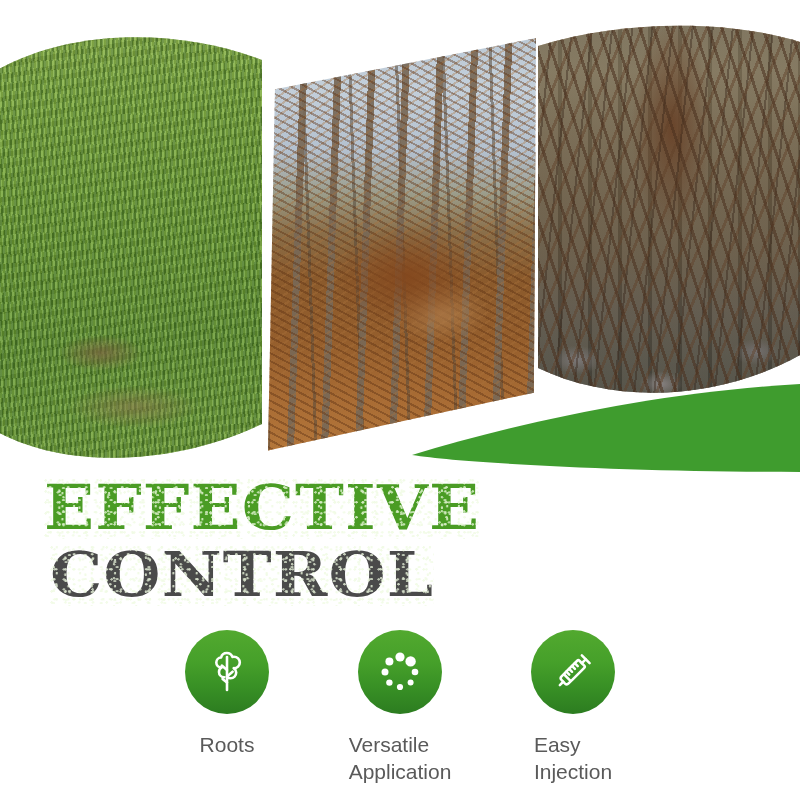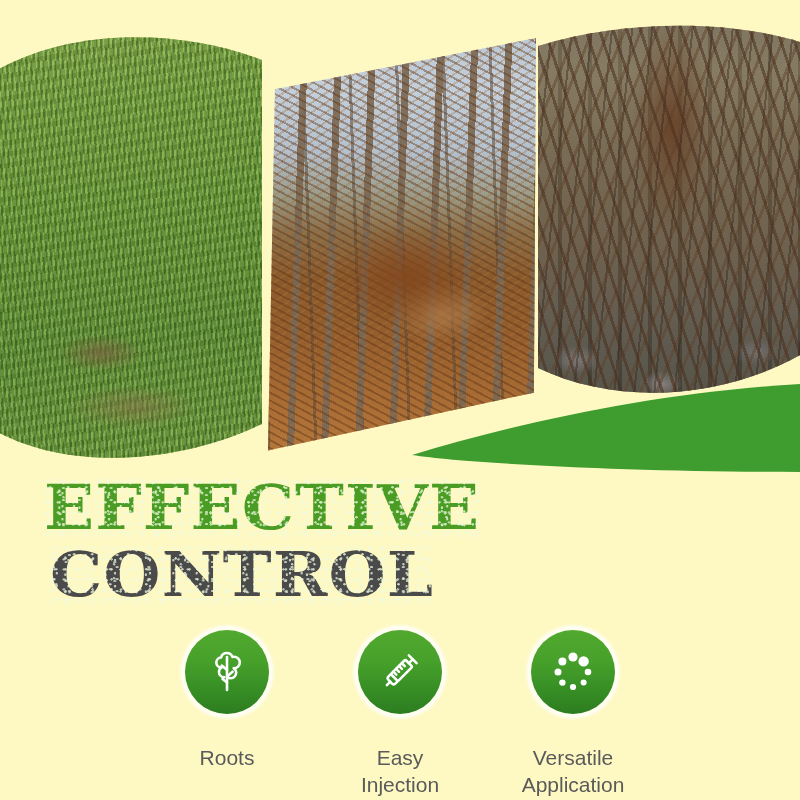--- a/index.html
+++ b/index.html
@@ -7,21 +7,21 @@
   body {
     font-family:"Liberation Sans", sans-serif;
     background:#eefae0;
     overflow:hidden;
     position:relative;
   }
 
   #stage {
     position:absolute; left:0; top:0;
     width:800px; height:800px;
-    background:#fef9c3;
+    background:#ffffff;
     overflow:hidden;
   }
 
   
   #collage { position:absolute; left:0; top:0; width:800px; height:470px; }
   .photo { position:absolute; }
   .photo .img { position:absolute; left:0; top:0; width:100%; height:100%; }
 
   
   #panel-grass {
@@ -154,25 +154,24 @@
     background:radial-gradient(circle at 50% 50%, rgba(255,255,255,.95) 0 46%, rgba(255,255,255,.55) 62%, rgba(255,255,255,0) 78%);
   }
   .badge {
     width:84px; height:84px; border-radius:50%;
     background:linear-gradient(180deg,#52a92f 0%,#46a02a 38%,#389025 68%,#2c7c20 100%);
     display:flex; align-items:center; justify-content:center;
     box-shadow:0 0 0 4px rgba(255,255,255,.55);
   }
   .badge svg { display:block; }
   .feat-label {
-    margin-top:25px;
+    margin-top:12px;
     font-size:21px;
     line-height:1.28;
     color:#5a5a5a;
-    text-align:center;
     font-weight:400;
   }
 </style>
 </head>
 <body>
 
 <div id="stage">
 
   <div id="collage">
 
@@ -214,20 +213,38 @@
             <path d="M24 9v33"></path>
             <path d="M24 22l-5.2-4.4"></path>
             <path d="M24 28.5l5.6-4.8"></path>
             <path d="M24 34.5l-4.4-3.6"></path>
           </svg>
         </div>
       </div>
       <div class="feat-label">Roots</div>
     </div>
 
+
+    <div class="feature">
+      <div class="badge-wrap">
+        <div class="badge">
+          <svg width="50" height="50" viewBox="0 0 50 50" fill="#ffffff">
+            <circle cx="25.0" cy="10.0" r="4.6"></circle>
+            <circle cx="35.6" cy="14.4" r="5.2"></circle>
+            <circle cx="40.0" cy="25.0" r="3.3"></circle>
+            <circle cx="35.6" cy="35.6" r="3.0"></circle>
+            <circle cx="25.0" cy="40.0" r="3.1"></circle>
+            <circle cx="14.4" cy="35.6" r="3.2"></circle>
+            <circle cx="10.0" cy="25.0" r="3.5"></circle>
+            <circle cx="14.4" cy="14.4" r="4.0"></circle>
+          </svg>
+        </div>
+      </div>
+      <div class="feat-label">Versatile<br>Application</div>
+    </div>
 
     <div class="feature">
       <div class="badge-wrap">
         <div class="badge">
           <svg width="50" height="50" viewBox="0 0 50 50" fill="none" stroke="#ffffff" stroke-width="2.5" stroke-linecap="round" stroke-linejoin="round">
             <g transform="rotate(45 25 25)">
               <rect x="20.0" y="12.5" width="10.0" height="20.5" rx="1.6"></rect>
               <path d="M25 7.0v5.5"></path>
               <path d="M19.5 7.0h11.0"></path>
               <path d="M20.0 33.0v3.2c0 1.4 1.1 2.6 2.5 2.6h5.0c1.4 0 2.5-1.2 2.5-2.6V33.0"></path>
@@ -236,32 +253,14 @@
               <path d="M20.0 21.5h4.2"></path>
               <path d="M20.0 25.5h4.2"></path>
               <path d="M20.0 29.5h4.2"></path>
             </g>
           </svg>
         </div>
       </div>
       <div class="feat-label">Easy<br>Injection</div>
     </div>
 
-    <div class="feature">
-      <div class="badge-wrap">
-        <div class="badge">
-          <svg width="50" height="50" viewBox="0 0 50 50" fill="#ffffff">
-            <circle cx="25.0" cy="10.0" r="4.6"></circle>
-            <circle cx="35.6" cy="14.4" r="5.2"></circle>
-            <circle cx="40.0" cy="25.0" r="3.3"></circle>
-            <circle cx="35.6" cy="35.6" r="3.0"></circle>
-            <circle cx="25.0" cy="40.0" r="3.1"></circle>
-            <circle cx="14.4" cy="35.6" r="3.2"></circle>
-            <circle cx="10.0" cy="25.0" r="3.5"></circle>
-            <circle cx="14.4" cy="14.4" r="4.0"></circle>
-          </svg>
-        </div>
-      </div>
-      <div class="feat-label">Versatile<br>Application</div>
-    </div>
-
   </div>
 </div>
 
 </body></html>

